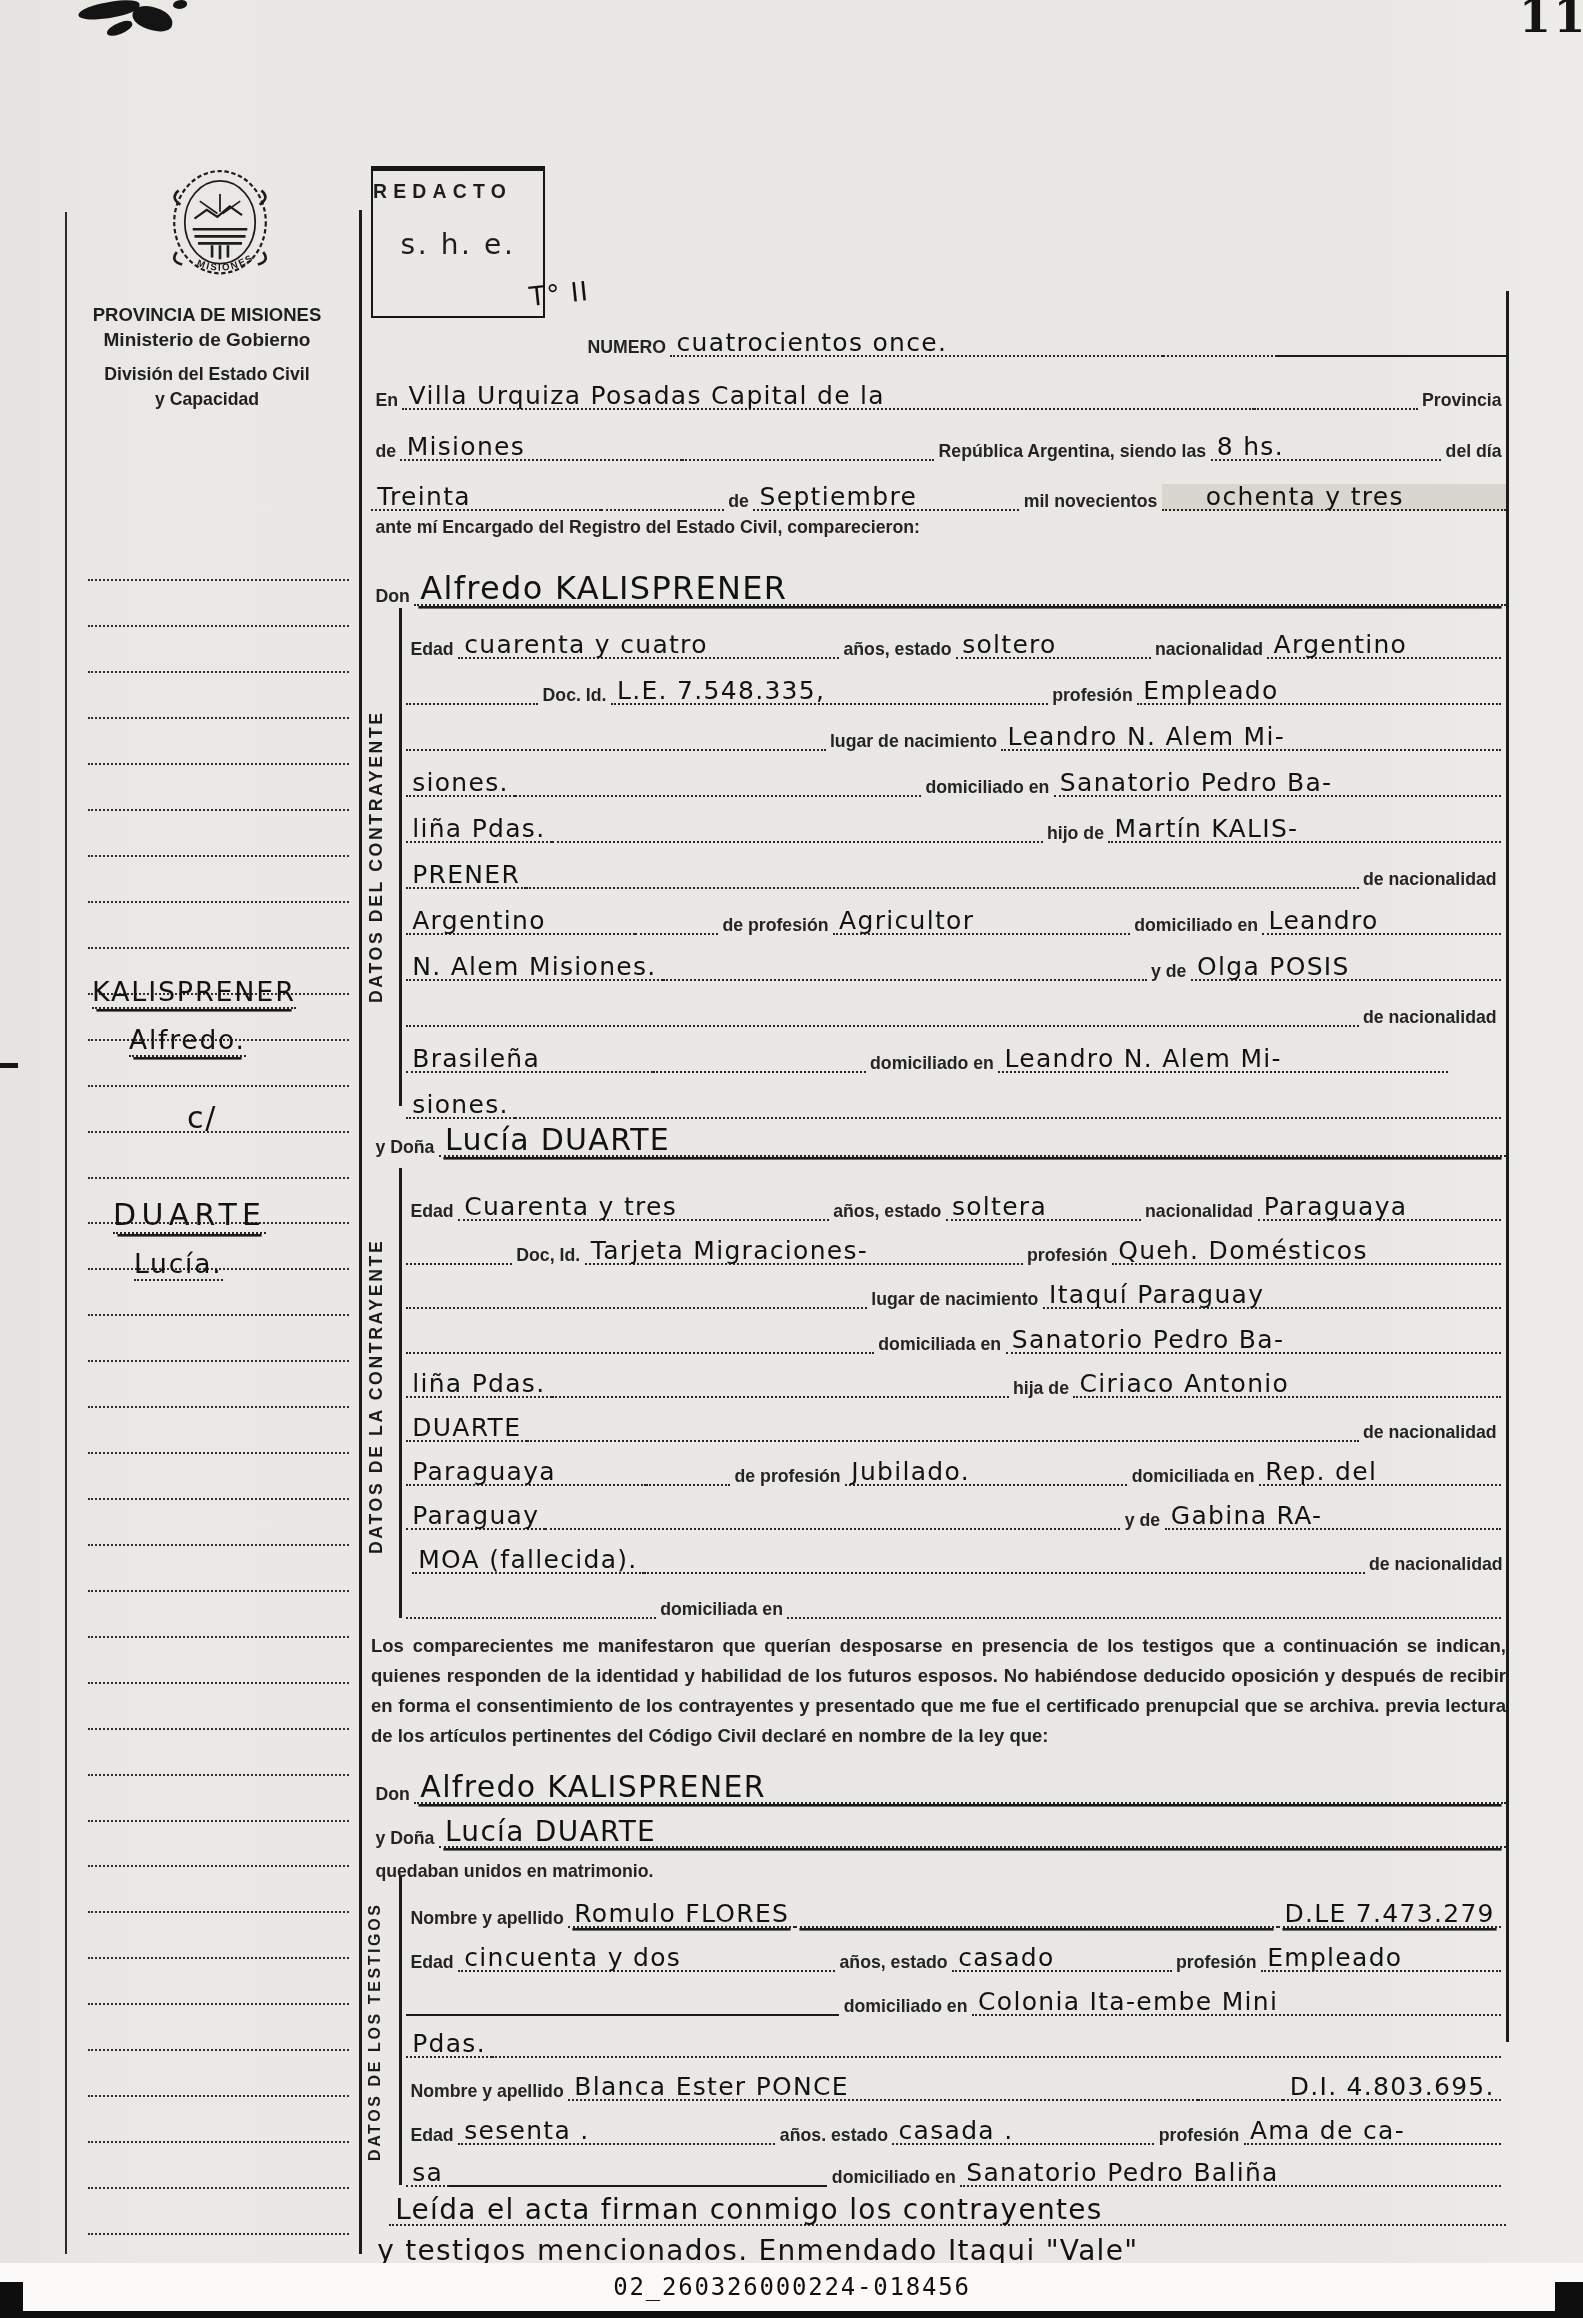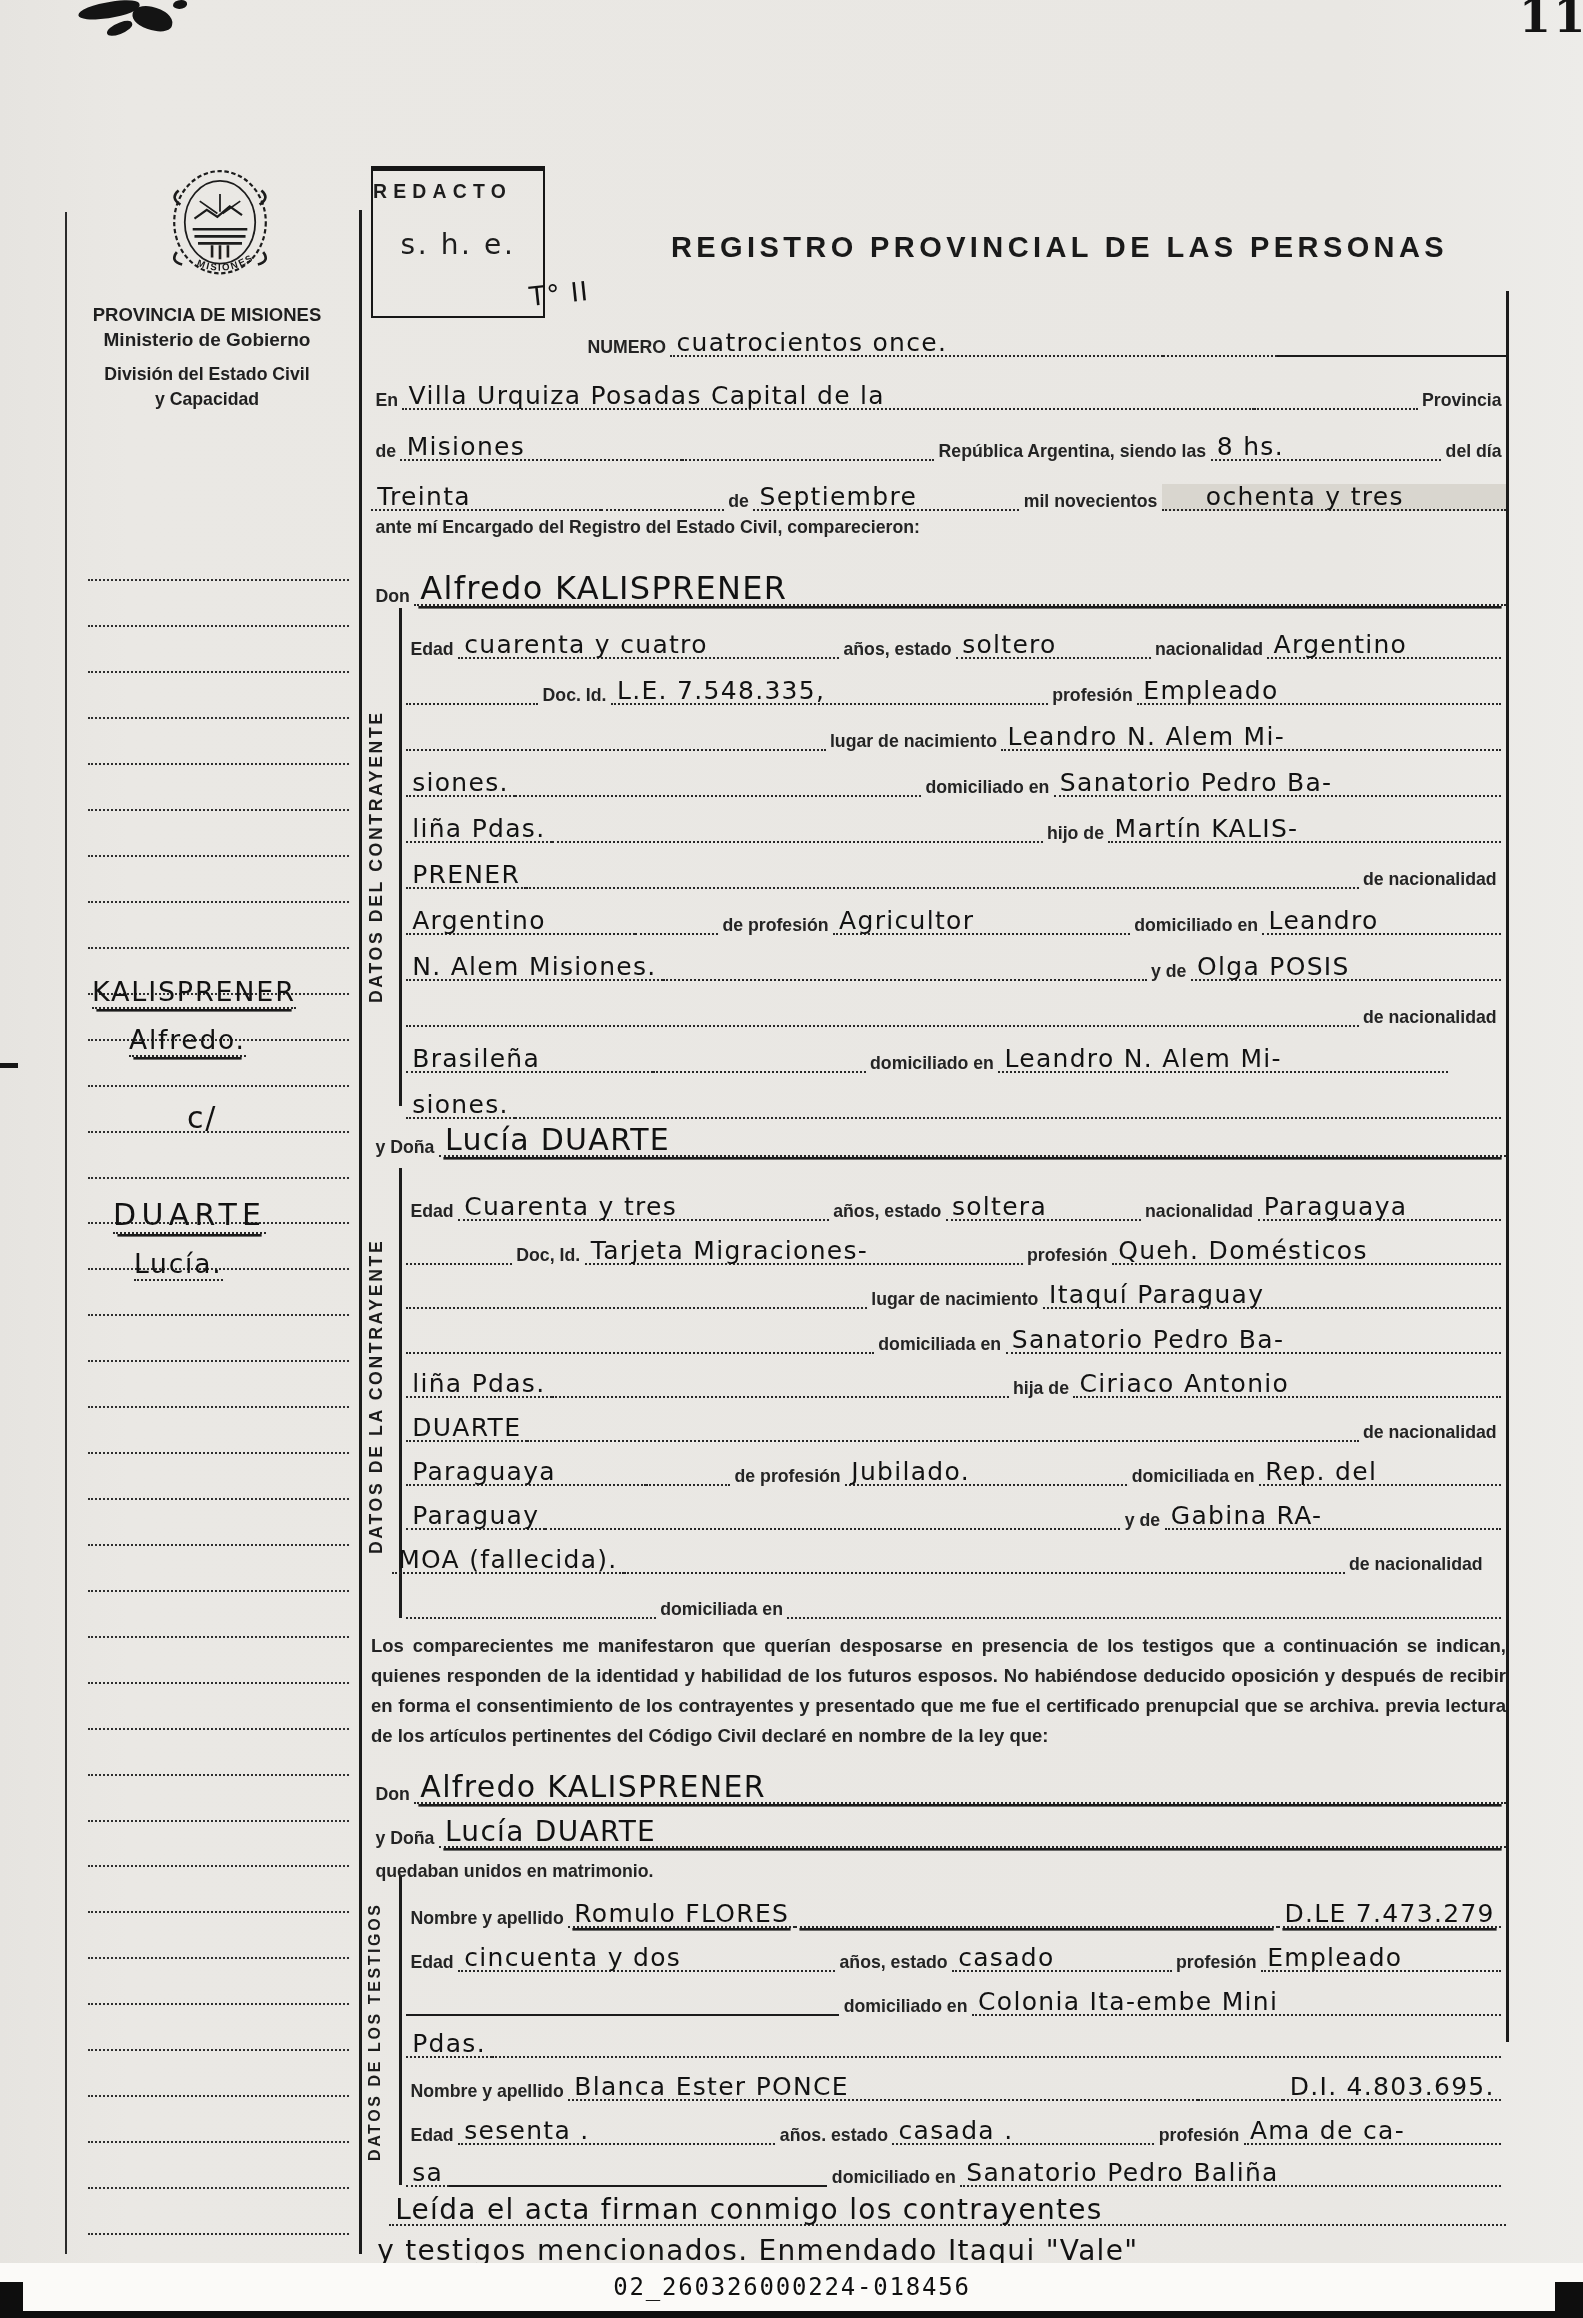--- a/index.html
+++ b/index.html
@@ -130,21 +130,20 @@
   <div class="vlabel" style="left:366px;top:645px;height:424px;">DATOS DEL CONTRAYENTE</div>
   <div class="vlabel" style="left:366px;top:1184px;height:424px;">DATOS DE LA CONTRAYENTE</div>
   <div class="vlabel" style="left:366px;top:1880px;height:304px;font-size:16px;">DATOS DE LOS TESTIGOS</div>
 
   <div id="redacto-box">
     <span class="lbl">REDACTO</span>
     <span class="note">s. h. e.</span>
   </div>
   <div class="abs hw" style="left:523px;top:281px;font-size:26.5px;transform:rotate(-6deg);">T° II</div>
 
-  <div id="doc-title">REGISTRO PROVINCIAL DE LAS PERSONAS</div>
 
   <div id="form-layer">
       <div class="row" style="left: 583px; top: 316px; width: 923px;">
         <span class="print">NUMERO</span>
         <span class="hw u-dot" style="flex-grow: 0.55;">cuatrocientos once.</span>
         <span class="fill-dot" style="flex-grow: 0.3;"></span>
         <span class="fill-solid" style="flex-grow: 0.6;"></span>
       </div>
       <div class="row" style="left: 371px; top: 369px; width: 1135px;">
         <span class="print">En</span>
@@ -287,21 +286,21 @@
         <span class="hw u-dot" style="flex-grow: 0.45;">Jubilado.</span>
         <span class="print">domiciliada en</span>
         <span class="hw u-dot" style="flex-grow: 0.35;">Rep. del</span>
       </div>
       <div class="row" style="left: 406px; top: 1489px; width: 1095px;">
         <span class="hw u-dot">Paraguay</span>
         <span class="fill-dot" style="flex-grow: 1;"></span>
         <span class="print">y de</span>
         <span class="hw u-dot" style="flex-grow: 0.3;">Gabina RA-</span>
       </div>
-      <div class="row" style="left: 392px; top: 1533px; width: 1095px;">
+      <div class="row" style="left: 412px; top: 1533px; width: 1095px;">
         <span class="hw u-dot">MOA (fallecida).</span>
         <span class="fill-dot" style="flex-grow: 1;"></span>
         <span class="print">de nacionalidad</span>
       </div>
       <div class="row" style="left: 406px; top: 1578px; width: 1095px;">
         <span class="fill-dot" style="flex-grow: 0.35;"></span>
         <span class="print">domiciliada en</span>
         <span class="fill-dot" style="flex-grow: 1;"></span>
       </div>
       <div class="row" style="left: 371px; top: 1758px; width: 1135px; height: 46px;">

